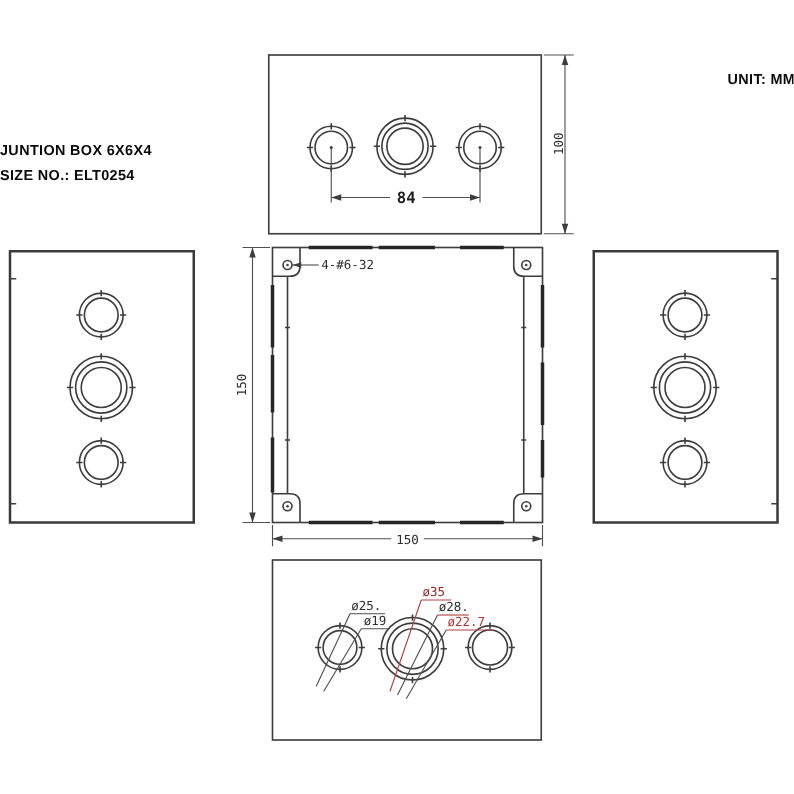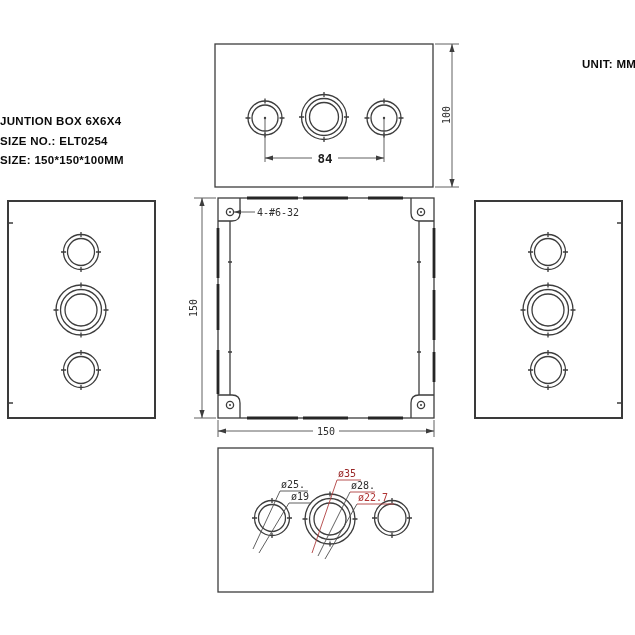--- a/index.html
+++ b/index.html
@@ -22,21 +22,20 @@
   text.redt2{fill:#b03434;}
 </style>
 </head>
 <body>
 
 <div class="page">
 
   <div class="title-block">
     <div>JUNTION BOX 6X6X4</div>
     <div>SIZE NO.: ELT0254</div>
-    <div>SIZE: 150*150*100MM</div>
   </div>
 
   <div class="unit-label">UNIT: MM</div>
 
   <svg width="635" height="635" viewBox="0 0 635 635">
 
     <g>
       <rect class="t" x="215" y="44" width="218" height="143"></rect>
 
       <g>

